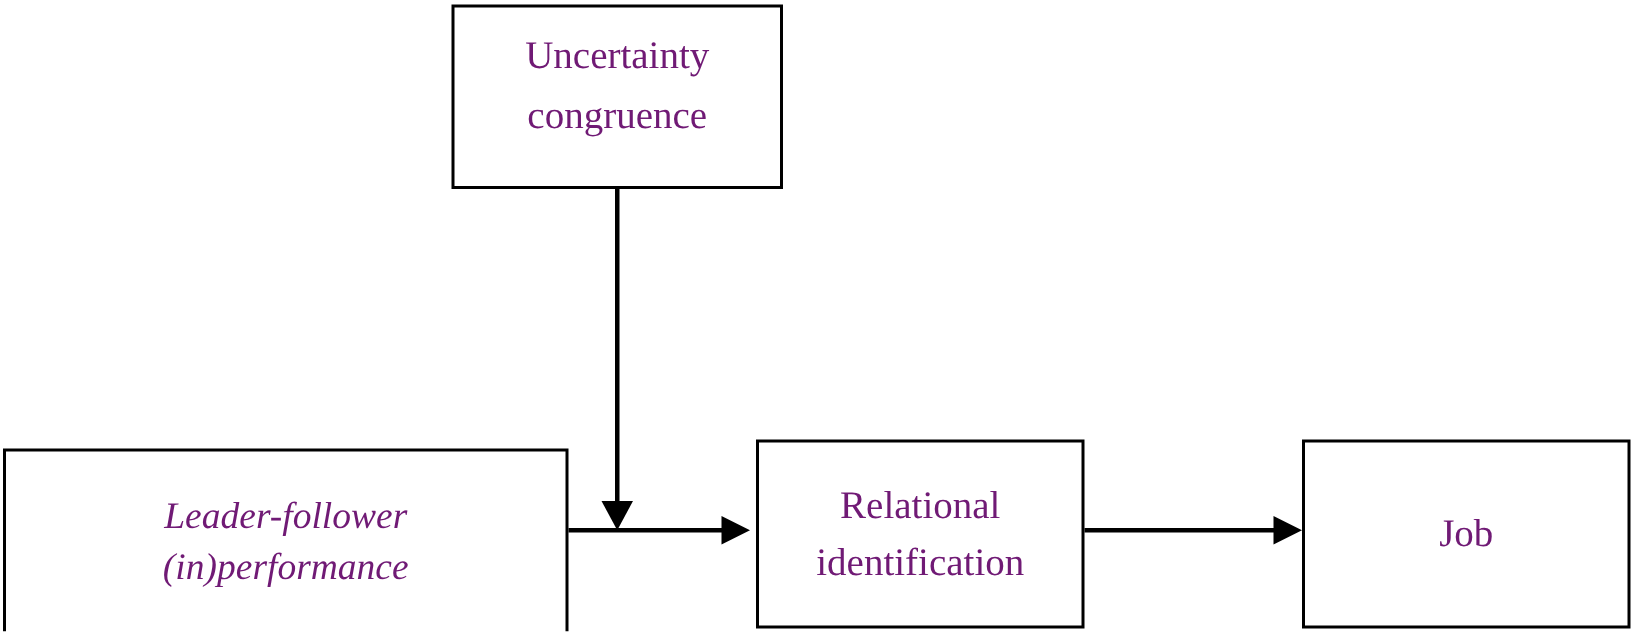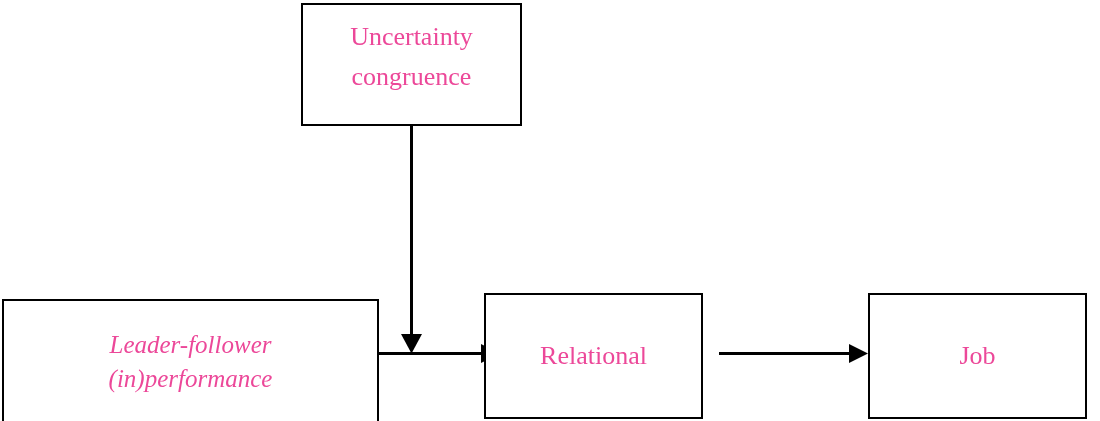--- a/index.html
+++ b/index.html
@@ -27,21 +27,21 @@
     display: flex;
     flex-direction: column;
     align-items: center;
     justify-content: center;
     text-align: center;
     z-index: 3;
   }
   .node-label {
     display: block;
     white-space: nowrap;
-    color: #ec4899;
+    color: #701a75;
   }
 
   
   #node-uncertainty-avoidance {
     left: 301px;
     top: 3px;
     width: 221px;
     height: 123px;
     justify-content: flex-start;
     padding-top: 12px;
@@ -59,21 +59,21 @@
     height: 126px;
     font-style: italic;
   }
   #node-ifts .node-label {
     font-size: 25px;
     line-height: 34px;
   }
 
   
   #node-relational-identification {
-    left: 484px;
+    left: 504px;
     top: 293px;
     width: 219px;
     height: 126px;
   }
   #node-relational-identification .node-label {
     font-size: 26px;
     line-height: 38px;
   }
 
   
@@ -136,19 +136,20 @@
     <span class="node-label">congruence</span>
   </div>
 
   <div class="node-box" id="node-ifts">
     <span class="node-label">Leader-follower</span>
     <span class="node-label">(in)performance</span>
   </div>
 
   <div class="node-box" id="node-relational-identification">
     <span class="node-label">Relational</span>
+    <span class="node-label">identification</span>
   </div>
 
   <div class="node-box" id="node-job-performance">
     <span class="node-label">Job</span>
   </div>
 
 </div>
 
 </body></html>

